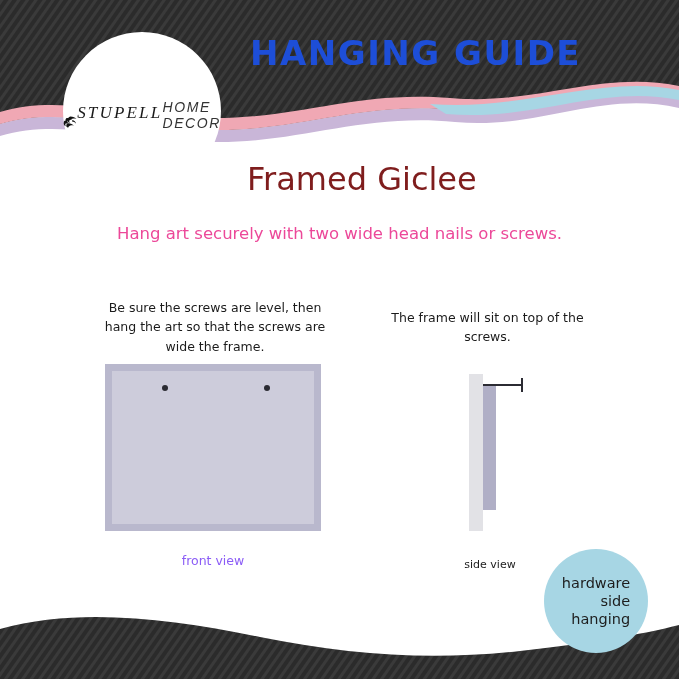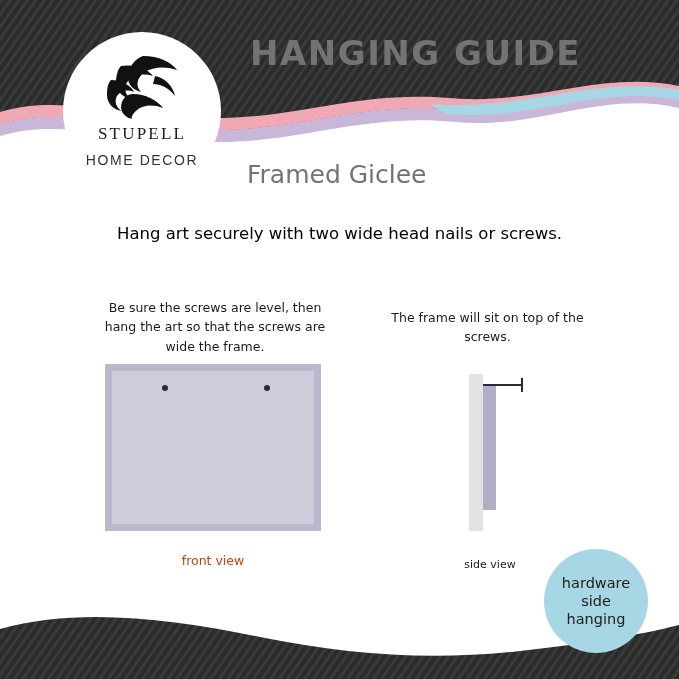--- a/index.html
+++ b/index.html
@@ -43,23 +43,24 @@
   .logo-circle {
     position: absolute;
     left: 63px;
     top: 32px;
     width: 158px;
     height: 158px;
     border-radius: 50%;
     background: #ffffff;
     z-index: 5;
     display: flex;
-    flex-direction: column;
+    flex-direction: row;
     align-items: center;
     justify-content: flex-start;
+    font-style: italic;
   }
   .logo-mark {
     margin-top: 22px;
     width: 78px;
     height: 66px;
   }
   .logo-name {
     margin-top: 4px;
     font-size: 17px;
     letter-spacing: 2.2px;
@@ -77,42 +78,42 @@
 
   
   .guide-title {
     position: absolute;
     left: 250px;
     top: 33px;
     font-family: "DejaVu Sans", sans-serif;
     font-weight: bold;
     font-size: 34px;
     letter-spacing: 1.5px;
-    color: #737373;
+    color: #1d4ed8;
     z-index: 6;
   }
 
   .product-title {
     position: absolute;
     left: 247px;
     top: 160px;
-    font-size: 25px;
-    color: #737373;
+    font-size: 32px;
+    color: #7f1d1d;
     font-family: "DejaVu Sans", sans-serif;
     font-weight: 400;
   }
 
   .lead-text {
     position: absolute;
     left: 0;
     right: 0;
     top: 224px;
     text-align: center;
     font-size: 16.5px;
-    color: #000000;
+    color: #ec4899;
     font-family: "DejaVu Sans", sans-serif;
   }
 
   
   .cap-left {
     position: absolute;
     left: 100px;
     top: 298px;
     width: 230px;
     text-align: center;
@@ -164,21 +165,21 @@
   .screw.left { left: 57px; top: 21px; }
   .screw.right { left: 159px; top: 21px; }
 
   .front-label {
     position: absolute;
     left: 105px;
     top: 553px;
     width: 216px;
     text-align: center;
     font-size: 12.5px;
-    color: #c2410c;
+    color: #8b5cf6;
   }
 
   
   .side-view {
     position: absolute;
     left: 455px;
     top: 364px;
     width: 80px;
     height: 167px;
   }
@@ -233,21 +234,21 @@
     width: 104px;
     height: 104px;
     border-radius: 50%;
     background: #a7d6e4;
     display: flex;
     align-items: center;
     justify-content: center;
     z-index: 7;
   }
   .badge-text {
-    text-align: center;
+    text-align: right;
     font-size: 14.5px;
     line-height: 1.25;
     color: #1d1d1d;
     font-family: "DejaVu Sans", sans-serif;
   }
 </style>
 </head>
 <body>
 
 <div class="page">

